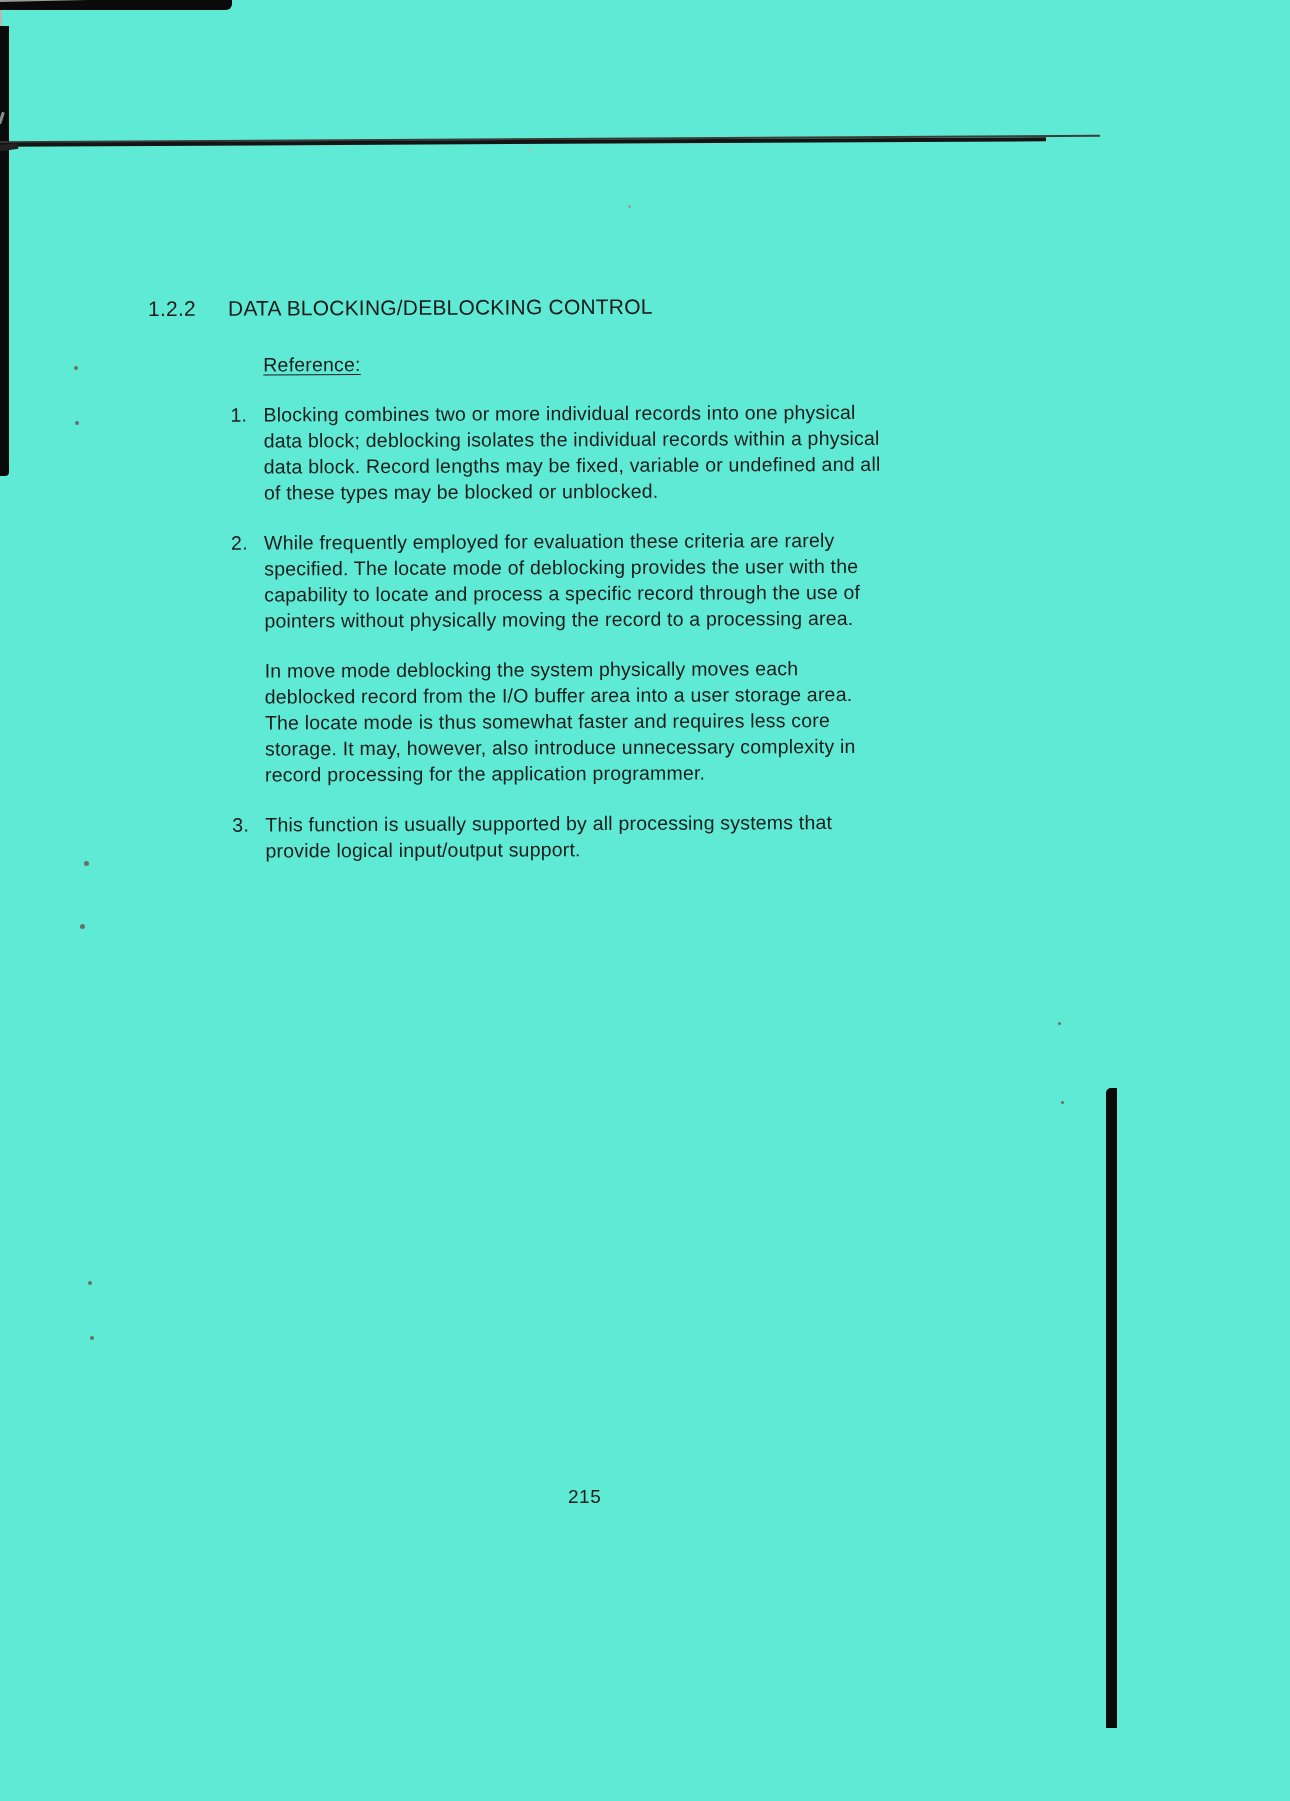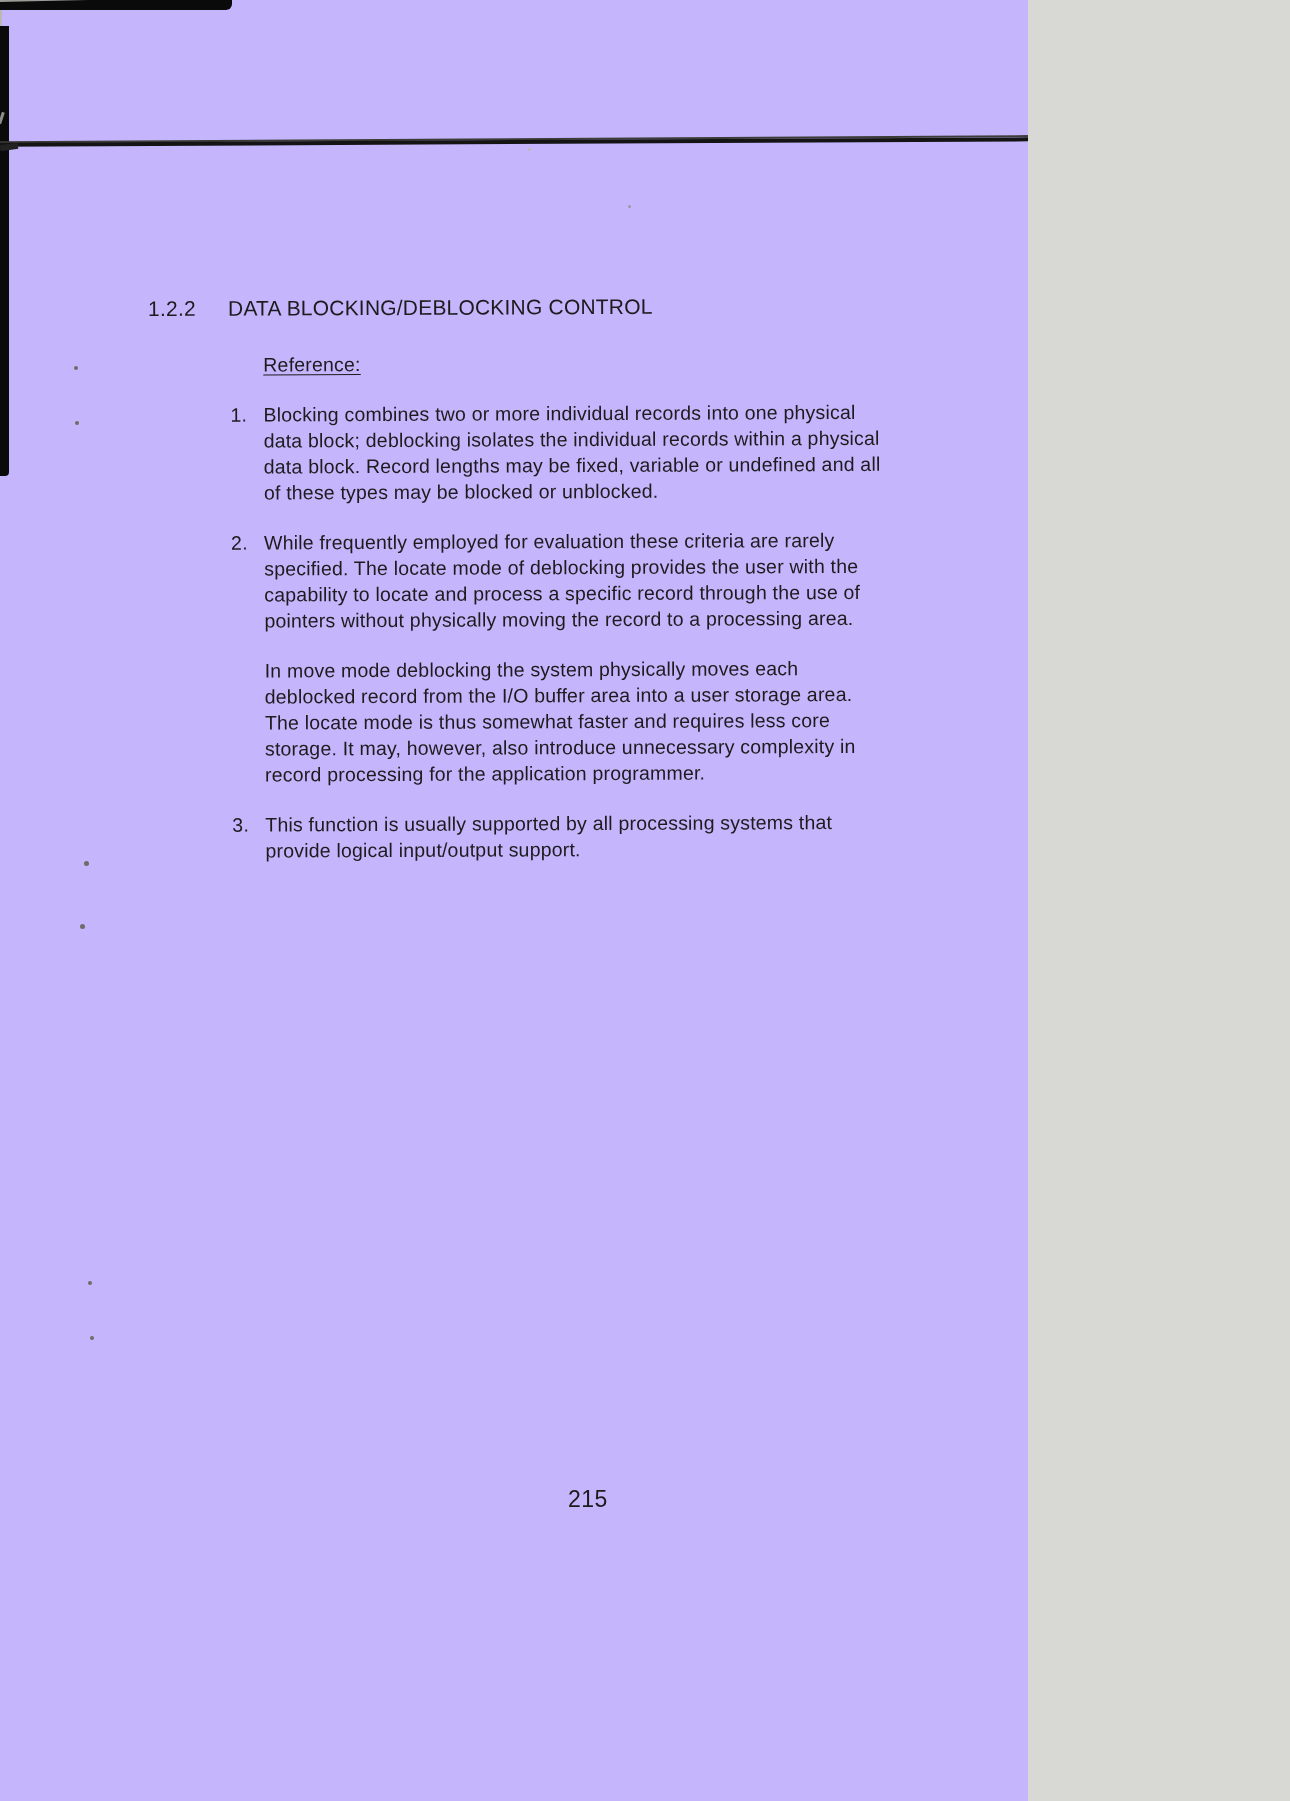--- a/index.html
+++ b/index.html
@@ -2,23 +2,23 @@
 <html><head>
 <meta charset="utf-8">
 <style>
   html, body {
     margin: 0;
     padding: 0;
     background: #d8d8d4;
   }
   .page {
     position: relative;
-    width: 1028px;
+    width: 1290px;
     height: 1801px;
-    background: #c4b5fd;
+    background: #5eead4;
     overflow: hidden;
     font-family: "Liberation Sans", sans-serif;
     color: #1c1c1c;
   }
 
   
   .artifact { position: absolute; background: #111; }
   .top-edge-line {
     left: 58px; top: 24px; width: 1012px; height: 2px;
     background: #9a9a96;
@@ -123,21 +123,21 @@
   .item .paras p {
     margin: 0;
   }
   .item .paras p + p {
     margin-top: 24px;
   }
   .page-number {
     position: absolute;
     left: 568px;
     top: 1486px;
-    font-size: 23px;
+    font-size: 19px;
     letter-spacing: 0.5px;
   }
 </style>
 </head>
 <body>
 
 <div class="page">
 
   <div class="top-left-blob artifact"></div>
   <div class="top-edge-line"></div>

